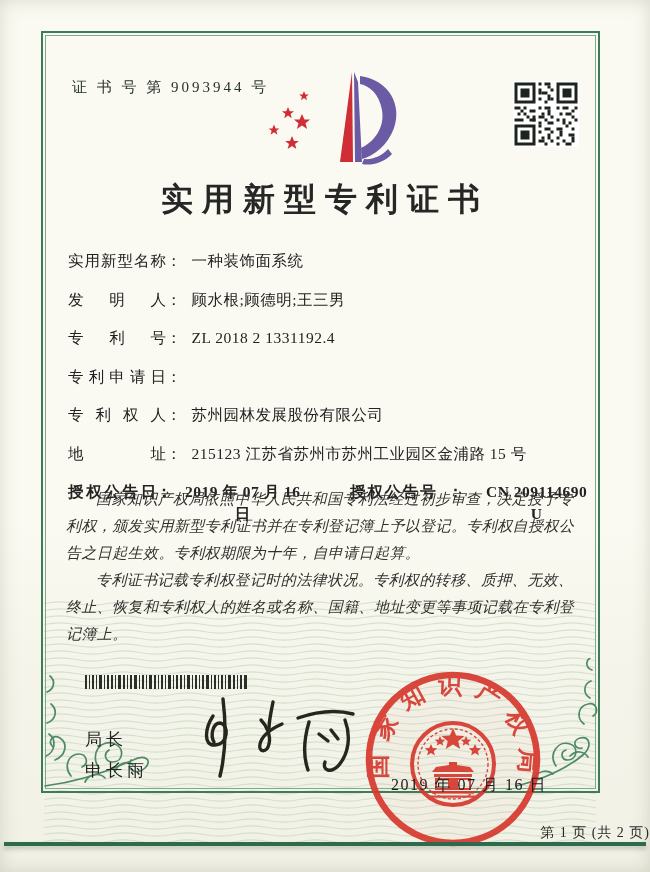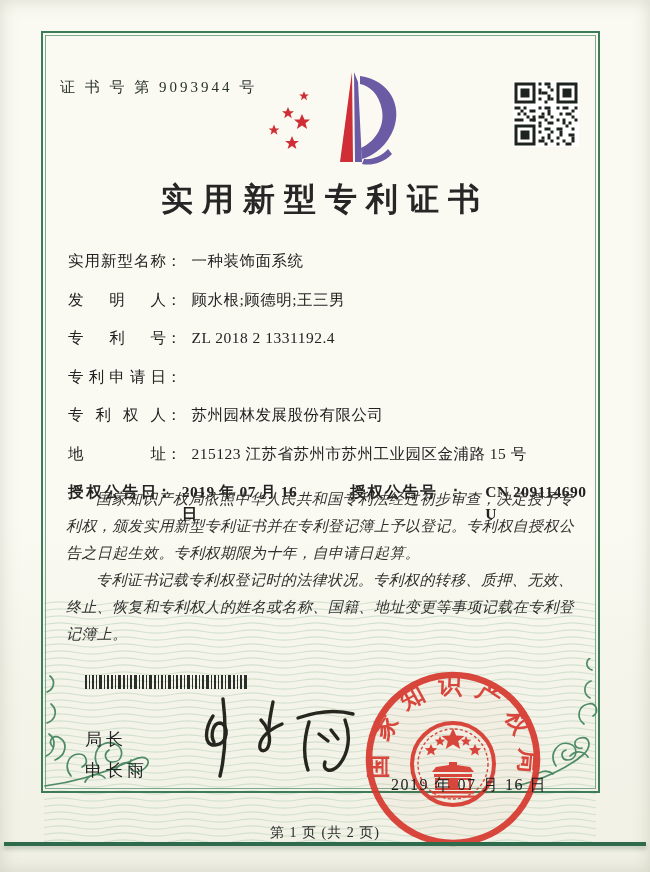--- a/index.html
+++ b/index.html
@@ -20,54 +20,54 @@
   }
   .frame-inner{
     position:absolute;inset:2px;border:1px solid #7aab8e;
   }
   .waves{position:absolute;left:44px;top:600px;width:552px;height:242px;z-index:1;}
   .bottom-strip{
     position:absolute;left:4px;top:842px;width:642px;height:4px;
     background:#2e6b4c;z-index:6;box-shadow:0 3px 4px rgba(90,110,90,.35);
   }
   .cert-no{
-    position:absolute;left:60px;top:78px;font-size:15px;color:#27322b;
+    position:absolute;left:72px;top:78px;font-size:15px;color:#27322b;
     letter-spacing:3px;z-index:4;
   }
   .logo{position:absolute;left:252px;top:64px;z-index:4;}
   .qr{position:absolute;left:513px;top:81px;z-index:4;}
   .title{
     position:absolute;left:0;top:178px;width:650px;text-align:center;
     font-size:32px;font-weight:bold;color:#262626;letter-spacing:9px;z-index:4;
   }
   .fields{position:absolute;left:68px;top:250px;width:520px;z-index:4;}
   .frow{display:flex;align-items:flex-start;margin-bottom:16.5px;
     font-size:15.5px;color:#222;line-height:22px;}
   .flabel{display:inline-block;width:98px;text-align:justify;text-align-last:justify;}
   .fcolon{display:inline-block;margin-right:10px;}
-  .fvalue{letter-spacing:.5px;}
+  .fvalue{letter-spacing:.5px;text-align:center;}
   .grant-row{display:flex;font-weight:bold;}
   .grant-no{margin-left:46px;display:flex;gap:12px;}
   .paras{
     position:absolute;left:66px;top:486px;width:514px;z-index:4;
     font-size:15px;line-height:27px;color:#30302e;font-style:italic;
     letter-spacing:.4px;
   }
   .paras p{margin:0;text-indent:2em;}
   .barcode{position:absolute;left:85px;top:675px;z-index:4;}
   .signer{position:absolute;left:85px;top:724px;z-index:4;font-size:17px;
     color:#232323;letter-spacing:4px;line-height:31px;}
   .signature{position:absolute;left:183px;top:694px;z-index:4;}
   .seal{position:absolute;left:362px;top:668px;z-index:5;opacity:.92;}
   .seal-date{
     position:absolute;left:391px;top:775px;z-index:6;font-size:16px;
     color:#1d1d1d;letter-spacing:1.5px;
   }
   .footer{
-    position:absolute;left:0;top:824px;width:650px;text-align:center;
+    position:absolute;left:0;top:824px;width:650px;text-align:right;
     font-size:14px;color:#2a2a2a;letter-spacing:1px;z-index:6;
   }
   .corner{position:absolute;z-index:3;pointer-events:none;}
   .corner.bl{left:41px;top:656px;}
   .corner.br{left:512px;top:658px;}
 </style>
 </head>
 <body>
 
 <div class="page">

